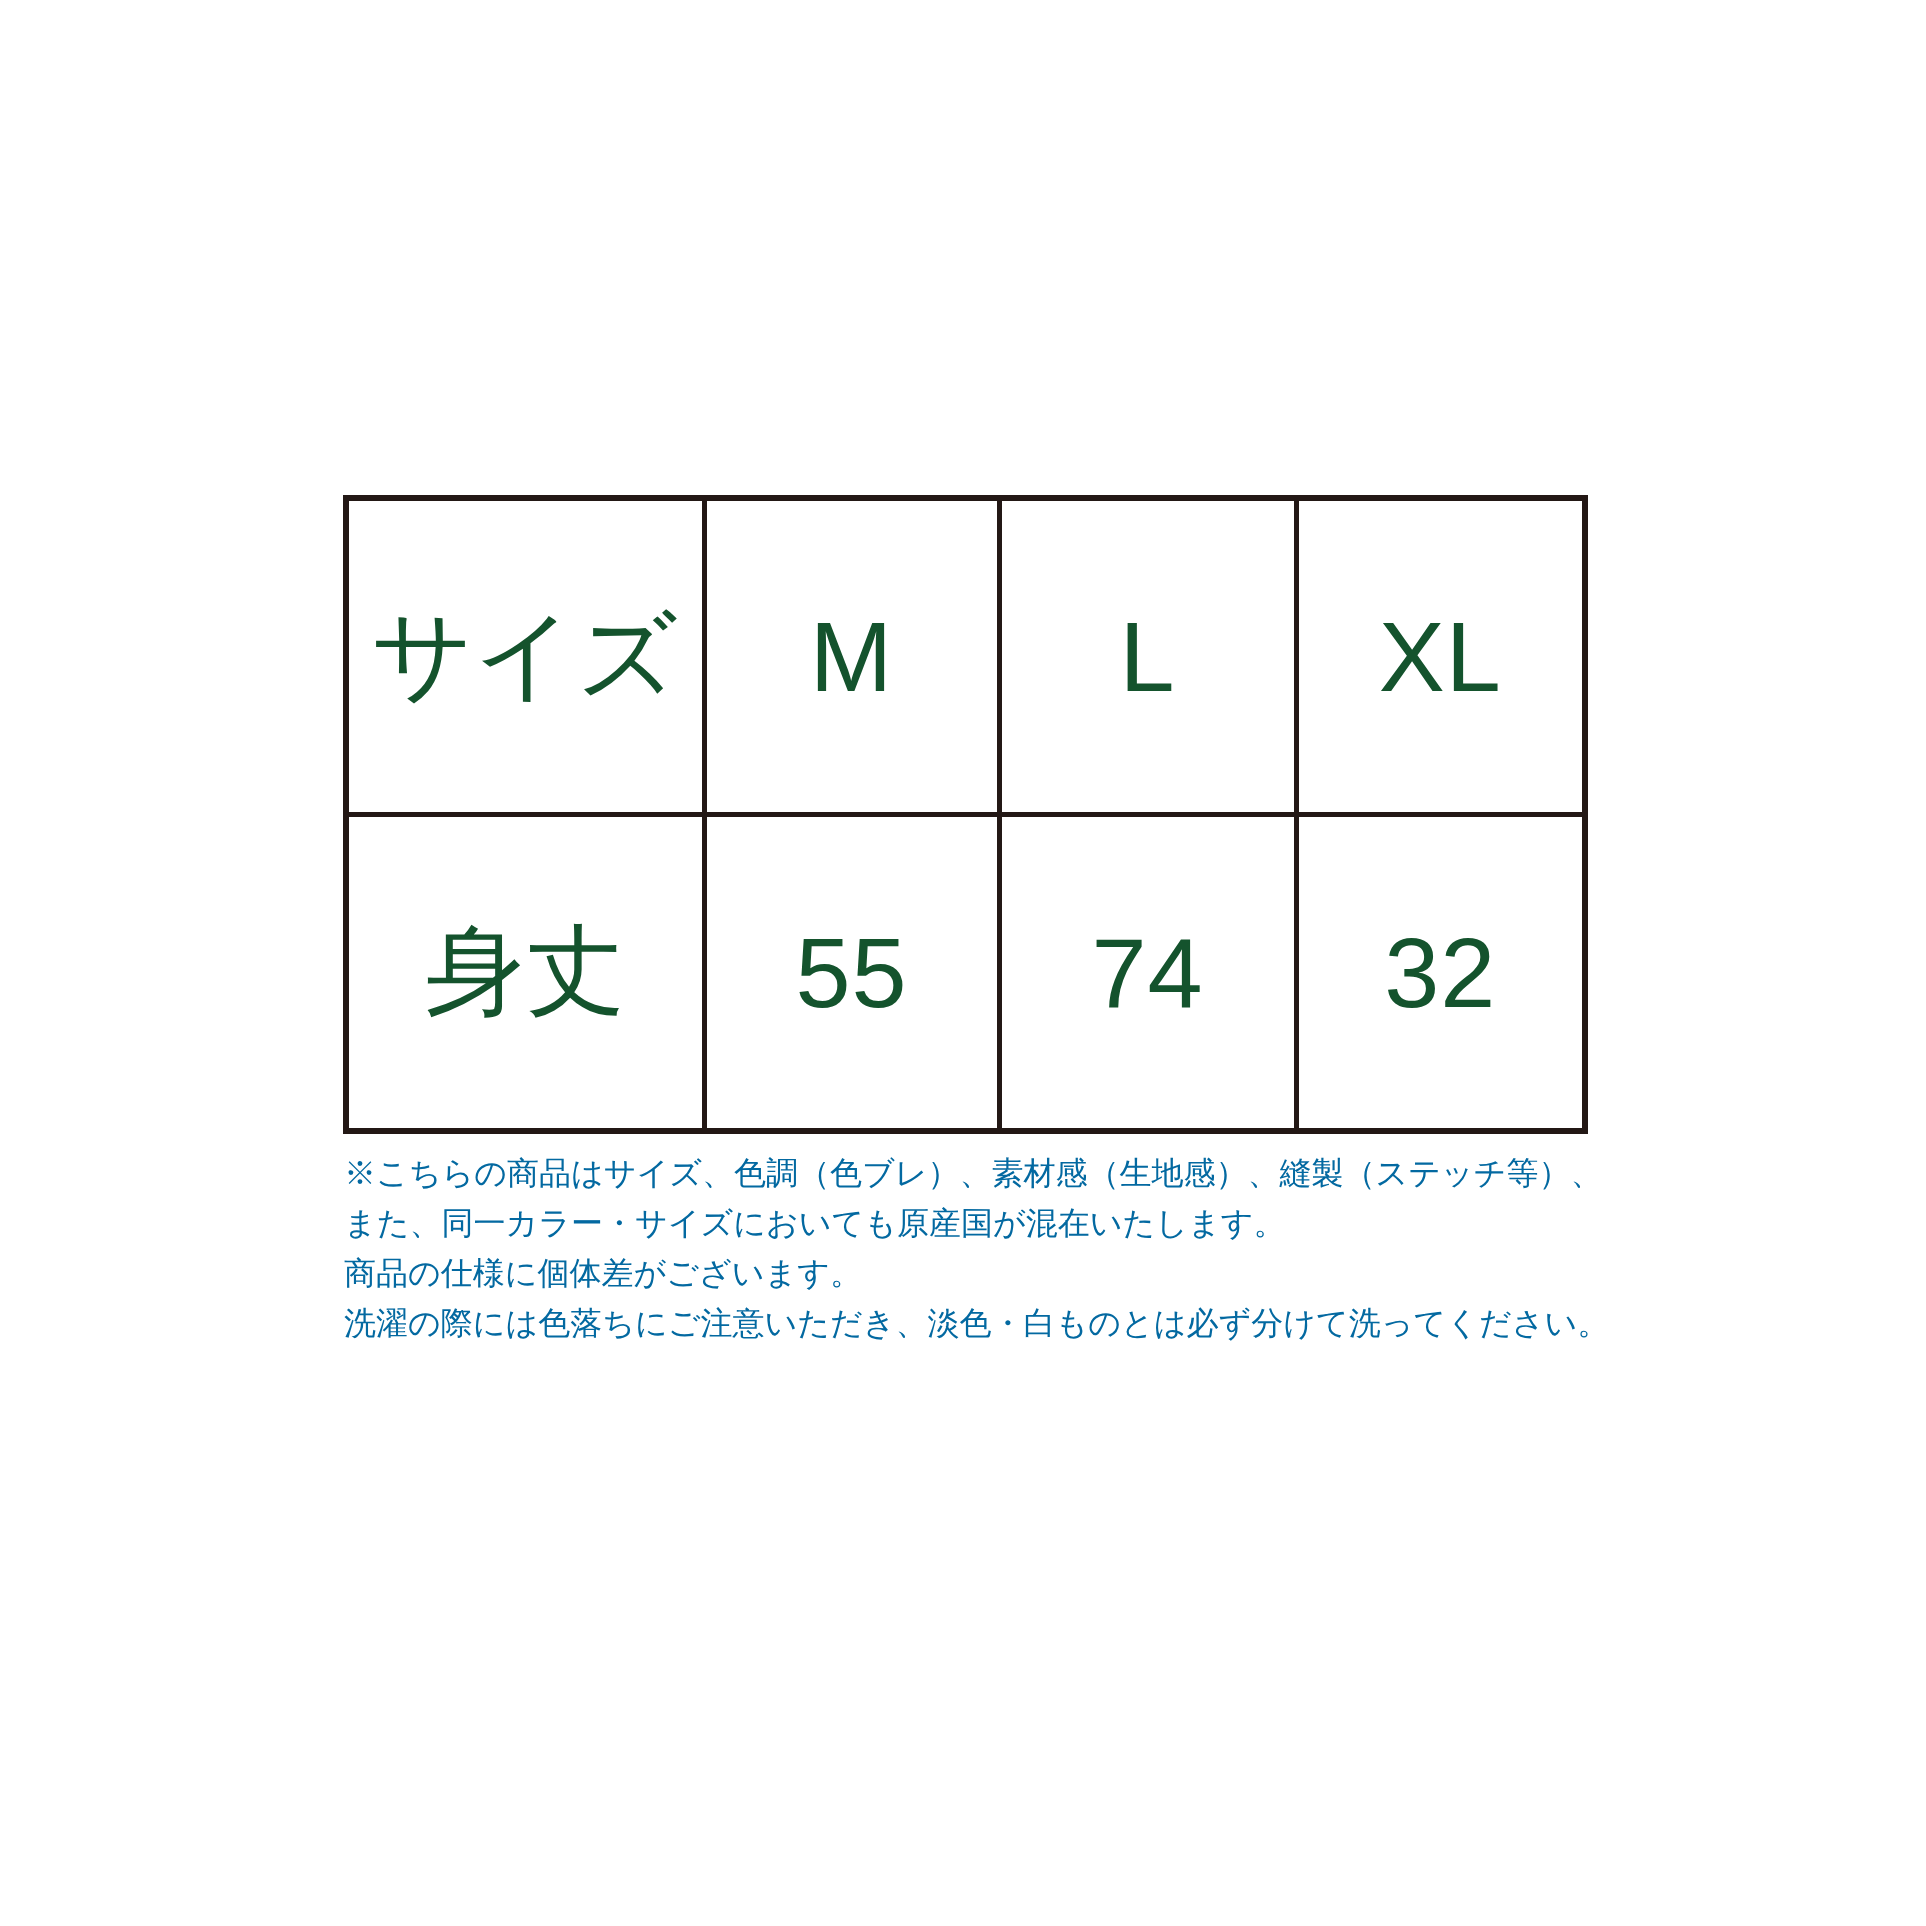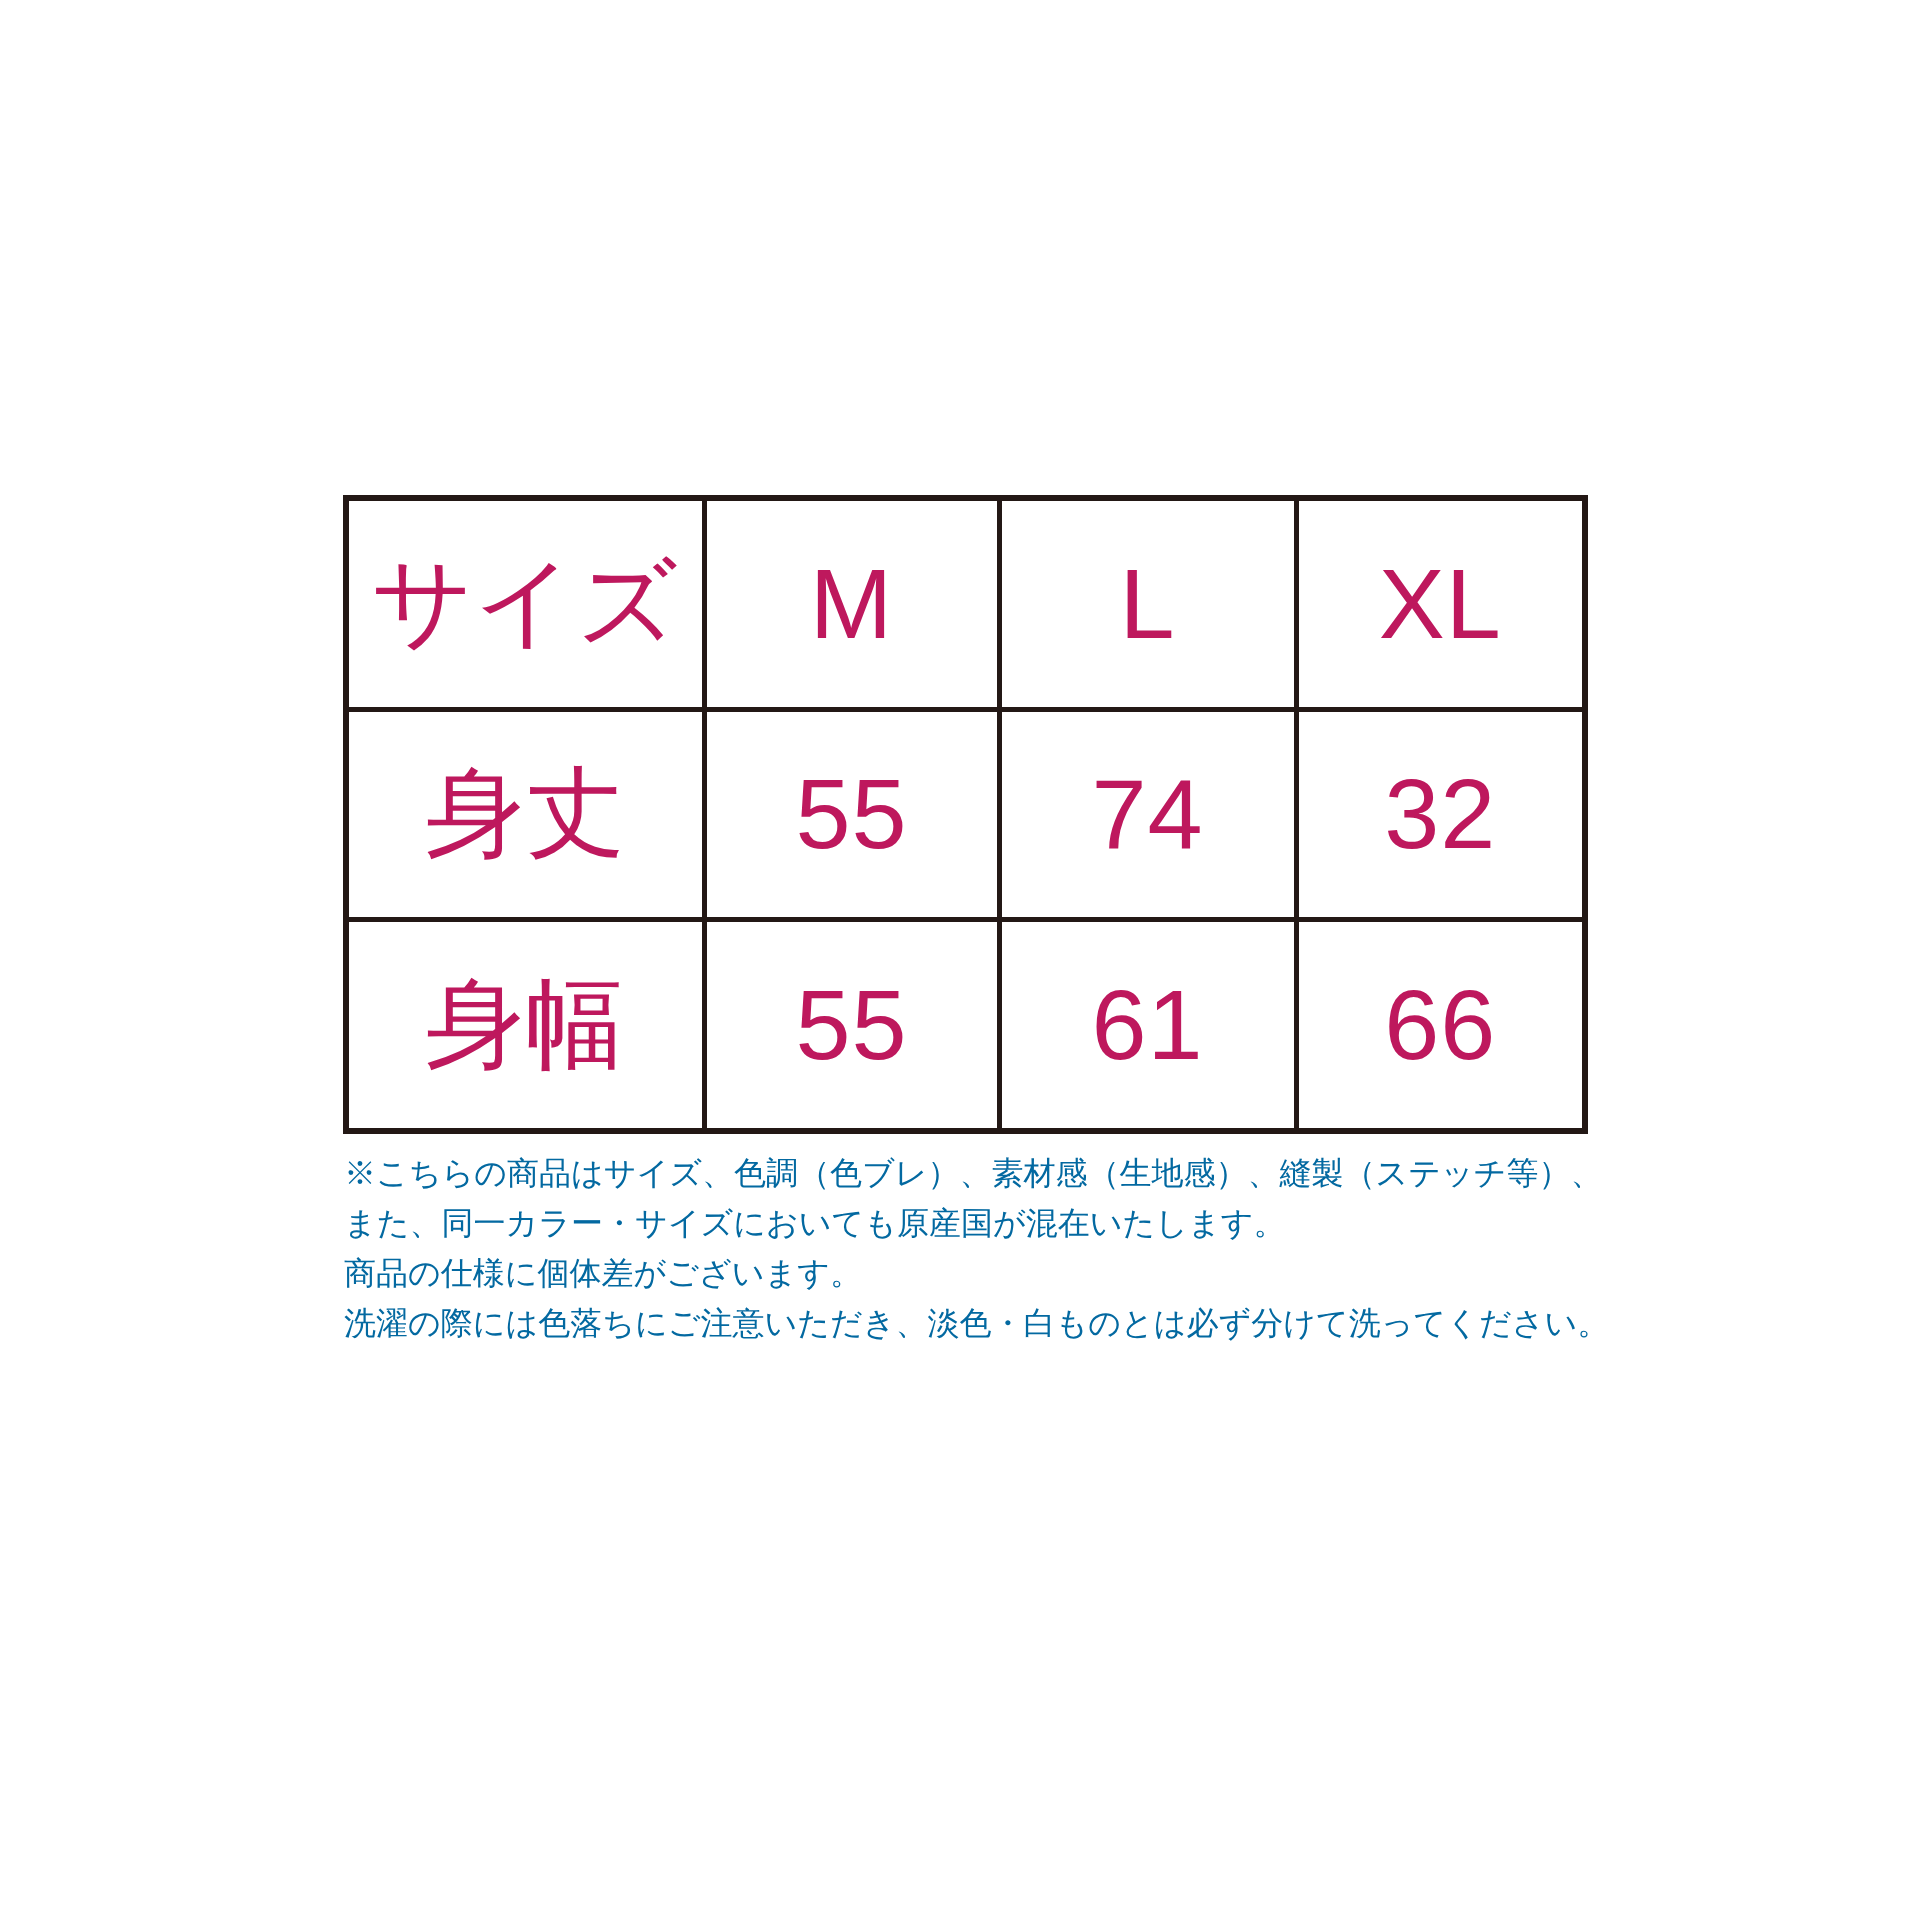--- a/index.html
+++ b/index.html
@@ -27,21 +27,21 @@
     border: 6px solid #231815;
   }
   table.size-table td {
     border: 5px solid #231815;
     text-align: center;
     vertical-align: middle;
     padding: 0;
     font-size: 99px;
     font-weight: 400;
     letter-spacing: 1px;
-    color: #be185d;
+    color: #14532d;
     background: #ffffff;
   }
   col.c-label { width: 358px; }
   col.c-m     { width: 295px; }
   col.c-l     { width: 297px; }
   col.c-xl    { width: 289px; }
 
   .notes {
     position: absolute;
     left: 344px;
@@ -73,26 +73,20 @@
         <td>M</td>
         <td>L</td>
         <td>XL</td>
       </tr>
       <tr>
         <td>身丈</td>
         <td>55</td>
         <td>74</td>
         <td>32</td>
       </tr>
-      <tr>
-        <td>身幅</td>
-        <td>55</td>
-        <td>61</td>
-        <td>66</td>
-      </tr>
     </tbody>
   </table>
 
   <div class="notes">
     <div class="note-line">※こちらの商品はサイズ、色調（色ブレ）、素材感（生地感）、縫製（ステッチ等）、</div>
     <div class="note-line">また、同一カラー・サイズにおいても原産国が混在いたします。</div>
     <div class="note-line">商品の仕様に個体差がございます。</div>
     <div class="note-line">洗濯の際には色落ちにご注意いただき、淡色・白ものとは必ず分けて洗ってください。</div>
   </div>
 

